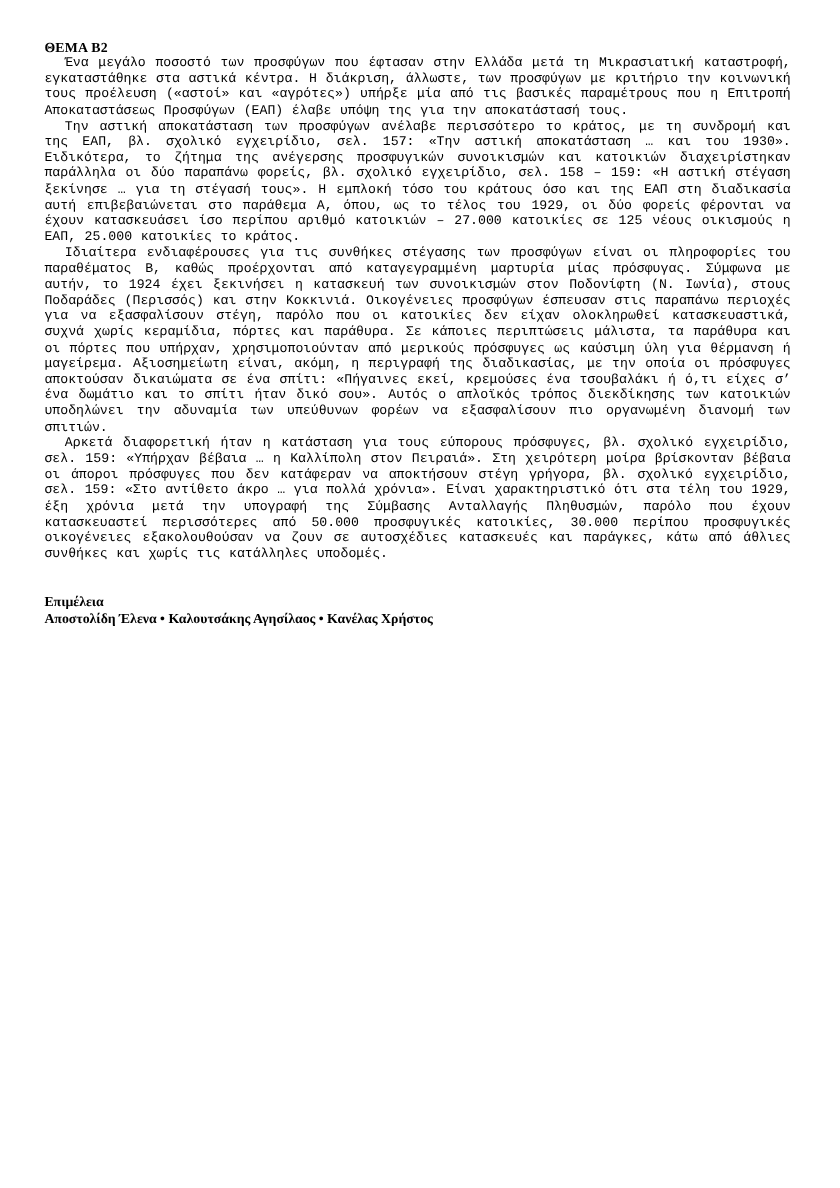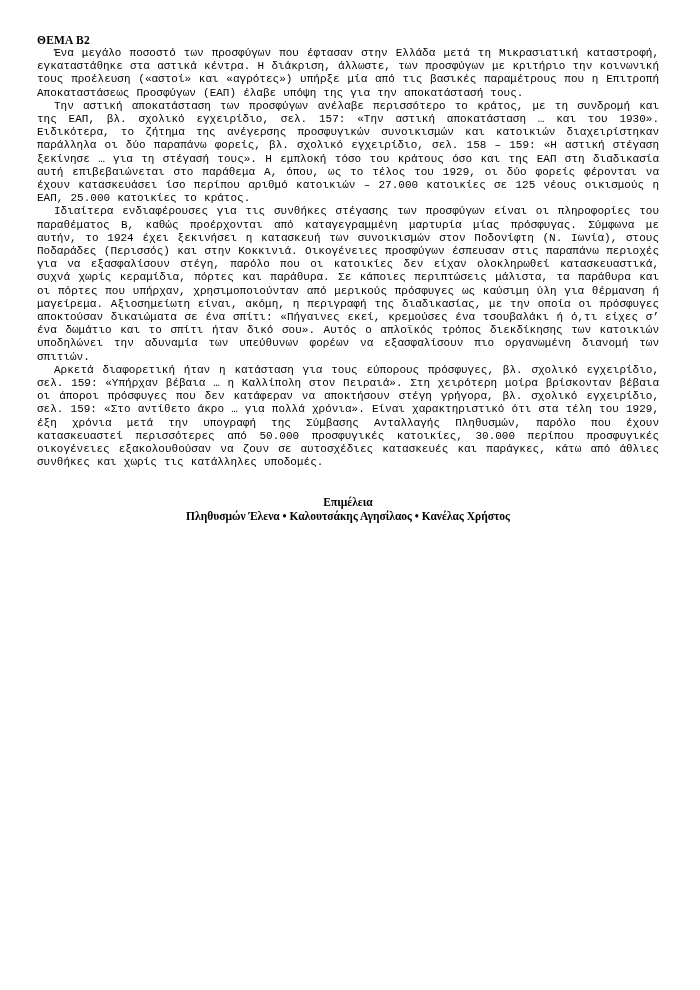--- a/index.html
+++ b/index.html
@@ -37,21 +37,20 @@
     margin: 0;
     padding: 0;
     font-size: 11px;
     line-height: 13.2px;
     text-align: justify;
     text-indent: 17px;
     word-spacing: 0.5px;
   }
   .doc-footer {
     margin-top: 25px;
-    text-align: center;
   }
   .doc-footer div {
     font-size: 11.5px;
     font-weight: bold;
     line-height: 14.5px;
   }
 </style>
 </head>
 <body>
 
@@ -61,16 +60,16 @@
 
   <div class="doc-body">
     <p>Ένα μεγάλο ποσοστό των προσφύγων που έφτασαν στην Ελλάδα μετά τη Μικρασιατική καταστροφή, εγκαταστάθηκε στα αστικά κέντρα. Η διάκριση, άλλωστε, των προσφύγων με κριτήριο την κοινωνική τους προέλευση («αστοί» και «αγρότες») υπήρξε μία από τις βασικές παραμέτρους που η Επιτροπή Αποκαταστάσεως Προσφύγων (ΕΑΠ) έλαβε υπόψη της για την αποκατάστασή τους.</p>
     <p>Την αστική αποκατάσταση των προσφύγων ανέλαβε περισσότερο το κράτος, με τη συνδρομή και της ΕΑΠ, βλ. σχολικό εγχειρίδιο, σελ. 157: «Την αστική αποκατάσταση … και του 1930». Ειδικότερα, το ζήτημα της ανέγερσης προσφυγικών συνοικισμών και κατοικιών διαχειρίστηκαν παράλληλα οι δύο παραπάνω φορείς, βλ. σχολικό εγχειρίδιο, σελ. 158 – 159: «Η αστική στέγαση ξεκίνησε … για τη στέγασή τους». Η εμπλοκή τόσο του κράτους όσο και της ΕΑΠ στη διαδικασία αυτή επιβεβαιώνεται στο παράθεμα Α, όπου, ως το τέλος του 1929, οι δύο φορείς φέρονται να έχουν κατασκευάσει ίσο περίπου αριθμό κατοικιών – 27.000 κατοικίες σε 125 νέους οικισμούς η ΕΑΠ, 25.000 κατοικίες το κράτος.</p>
     <p>Ιδιαίτερα ενδιαφέρουσες για τις συνθήκες στέγασης των προσφύγων είναι οι πληροφορίες του παραθέματος Β, καθώς προέρχονται από καταγεγραμμένη μαρτυρία μίας πρόσφυγας. Σύμφωνα με αυτήν, το 1924 έχει ξεκινήσει η κατασκευή των συνοικισμών στον Ποδονίφτη (Ν. Ιωνία), στους Ποδαράδες (Περισσός) και στην Κοκκινιά. Οικογένειες προσφύγων έσπευσαν στις παραπάνω περιοχές για να εξασφαλίσουν στέγη, παρόλο που οι κατοικίες δεν είχαν ολοκληρωθεί κατασκευαστικά, συχνά χωρίς κεραμίδια, πόρτες και παράθυρα. Σε κάποιες περιπτώσεις μάλιστα, τα παράθυρα και οι πόρτες που υπήρχαν, χρησιμοποιούνταν από μερικούς πρόσφυγες ως καύσιμη ύλη για θέρμανση ή μαγείρεμα. Αξιοσημείωτη είναι, ακόμη, η περιγραφή της διαδικασίας, με την οποία οι πρόσφυγες αποκτούσαν δικαιώματα σε ένα σπίτι: «Πήγαινες εκεί, κρεμούσες ένα τσουβαλάκι ή ό,τι είχες σ’ ένα δωμάτιο και το σπίτι ήταν δικό σου». Αυτός ο απλοϊκός τρόπος διεκδίκησης των κατοικιών υποδηλώνει την αδυναμία των υπεύθυνων φορέων να εξασφαλίσουν πιο οργανωμένη διανομή των σπιτιών.</p>
     <p>Αρκετά διαφορετική ήταν η κατάσταση για τους εύπορους πρόσφυγες, βλ. σχολικό εγχειρίδιο, σελ. 159: «Υπήρχαν βέβαια … η Καλλίπολη στον Πειραιά». Στη χειρότερη μοίρα βρίσκονταν βέβαια οι άποροι πρόσφυγες που δεν κατάφεραν να αποκτήσουν στέγη γρήγορα, βλ. σχολικό εγχειρίδιο, σελ. 159: «Στο αντίθετο άκρο … για πολλά χρόνια». Είναι χαρακτηριστικό ότι στα τέλη του 1929, έξη χρόνια μετά την υπογραφή της Σύμβασης Ανταλλαγής Πληθυσμών, παρόλο που έχουν κατασκευαστεί περισσότερες από 50.000 προσφυγικές κατοικίες, 30.000 περίπου προσφυγικές οικογένειες εξακολουθούσαν να ζουν σε αυτοσχέδιες κατασκευές και παράγκες, κάτω από άθλιες συνθήκες και χωρίς τις κατάλληλες υποδομές.</p>
   </div>
 
   <div class="doc-footer">
     <div>Επιμέλεια</div>
-    <div>Πληθυσμών Έλενα • Καλουτσάκης Αγησίλαος • Κανέλας Χρήστος</div>
+    <div>Αποστολίδη Έλενα • Καλουτσάκης Αγησίλαος • Κανέλας Χρήστος</div>
   </div>
 
 </div>
 
 </body></html>

